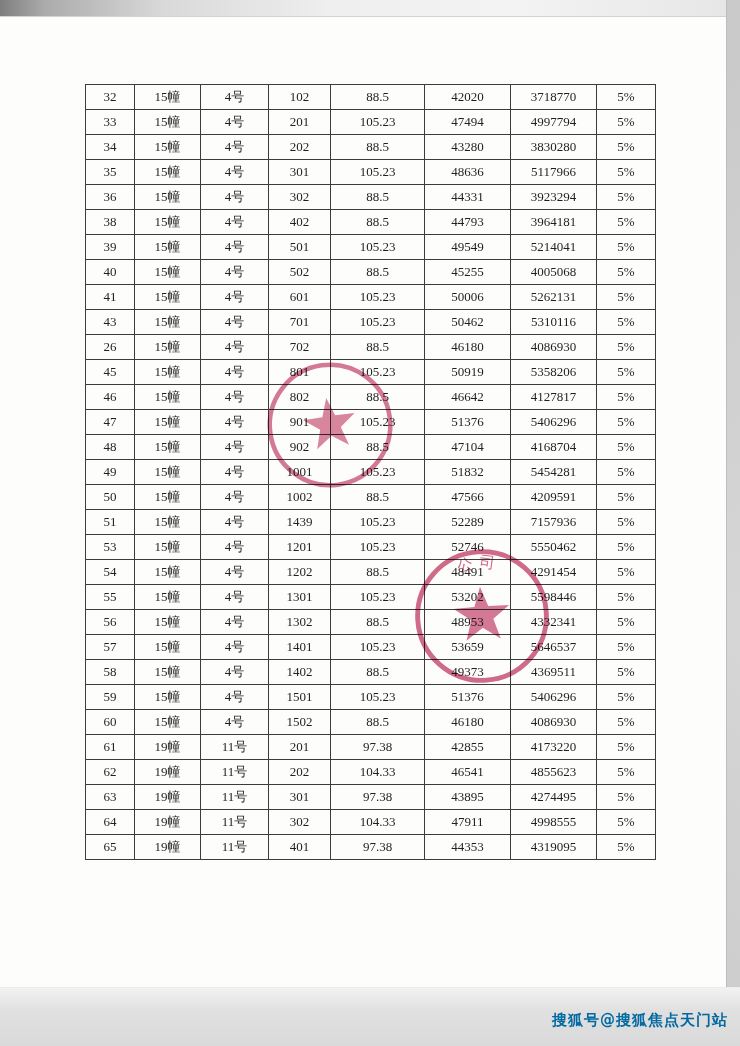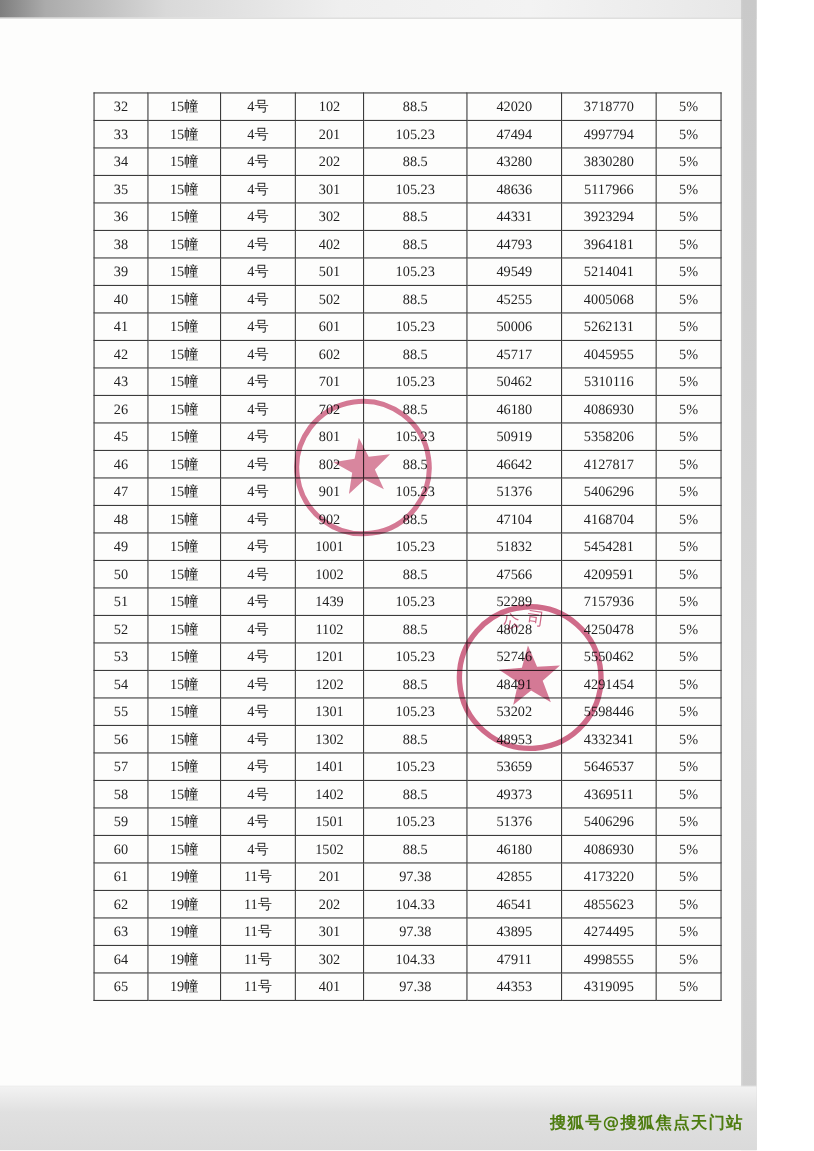--- a/index.html
+++ b/index.html
@@ -3,21 +3,21 @@
 <meta charset="utf-8">
 <style>
   html,body{margin:0;padding:0;}
   body{
     width:740px;height:1046px;
     background:#ffffff;
     font-family:"Liberation Serif","DejaVu Serif","DejaVu Sans",serif;
     overflow:hidden;
   }
   .paper{
-    position:relative;width:688px;height:1046px;
+    position:relative;width:740px;height:1046px;
     background:#fdfdfc;overflow:hidden;
   }
   
   .scan-top{
     position:absolute;top:0;left:0;right:0;height:16px;
     background:linear-gradient(90deg,#7e7e7e 0%,#ababab 6%,#d9d9d9 22%,#efefef 45%,#f3f3f3 70%,#e6e6e6 100%);
     border-bottom:1px solid #d2d2d2;
   }
   .scan-right{
     position:absolute;top:0;right:0;width:13px;height:100%;
@@ -49,21 +49,21 @@
     pointer-events:none;
   }
   .stamp svg{display:block;}
   .stamp-1{left:257px;top:352px;width:146px;height:146px;opacity:.68;transform:rotate(-8deg);}
   .stamp-2{left:404px;top:538px;width:156px;height:156px;opacity:.75;transform:rotate(-4deg);}
   
   .watermark{
     position:absolute;right:12px;bottom:16px;
     font-family:"DejaVu Sans","Liberation Sans",sans-serif;
     font-size:15px;font-weight:600;letter-spacing:1px;
-    color:#4d7c0f;
+    color:#0369a1;
   }
 </style>
 </head>
 <body>
 
 <div class="paper">
 
   <div class="scan-top"></div>
   <div class="scan-right"></div>
   <div class="scan-bottom"></div>
@@ -164,30 +164,20 @@
           <td>41</td>
           <td>15幢</td>
           <td>4号</td>
           <td>601</td>
           <td>105.23</td>
           <td>50006</td>
           <td>5262131</td>
           <td>5%</td>
         </tr>
         <tr>
-          <td>42</td>
-          <td>15幢</td>
-          <td>4号</td>
-          <td>602</td>
-          <td>88.5</td>
-          <td>45717</td>
-          <td>4045955</td>
-          <td>5%</td>
-        </tr>
-        <tr>
           <td>43</td>
           <td>15幢</td>
           <td>4号</td>
           <td>701</td>
           <td>105.23</td>
           <td>50462</td>
           <td>5310116</td>
           <td>5%</td>
         </tr>
         <tr>
@@ -261,30 +251,20 @@
           <td>5%</td>
         </tr>
         <tr>
           <td>51</td>
           <td>15幢</td>
           <td>4号</td>
           <td>1439</td>
           <td>105.23</td>
           <td>52289</td>
           <td>7157936</td>
-          <td>5%</td>
-        </tr>
-        <tr>
-          <td>52</td>
-          <td>15幢</td>
-          <td>4号</td>
-          <td>1102</td>
-          <td>88.5</td>
-          <td>48028</td>
-          <td>4250478</td>
           <td>5%</td>
         </tr>
         <tr>
           <td>53</td>
           <td>15幢</td>
           <td>4号</td>
           <td>1201</td>
           <td>105.23</td>
           <td>52746</td>
           <td>5550462</td>

